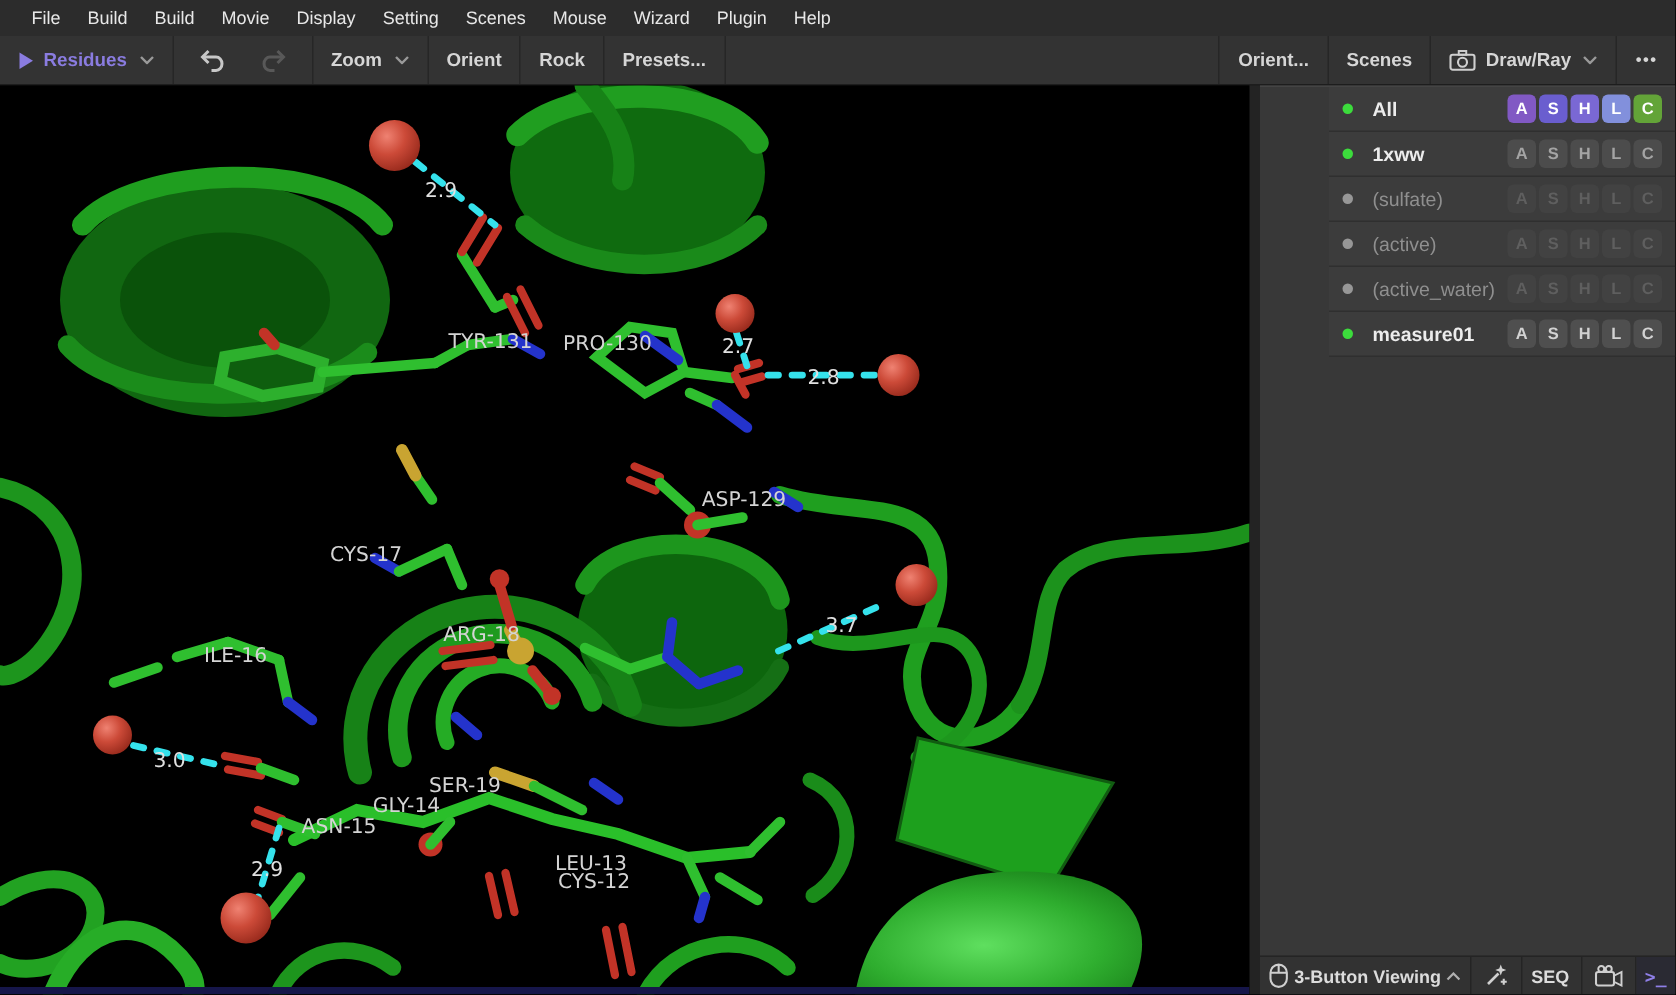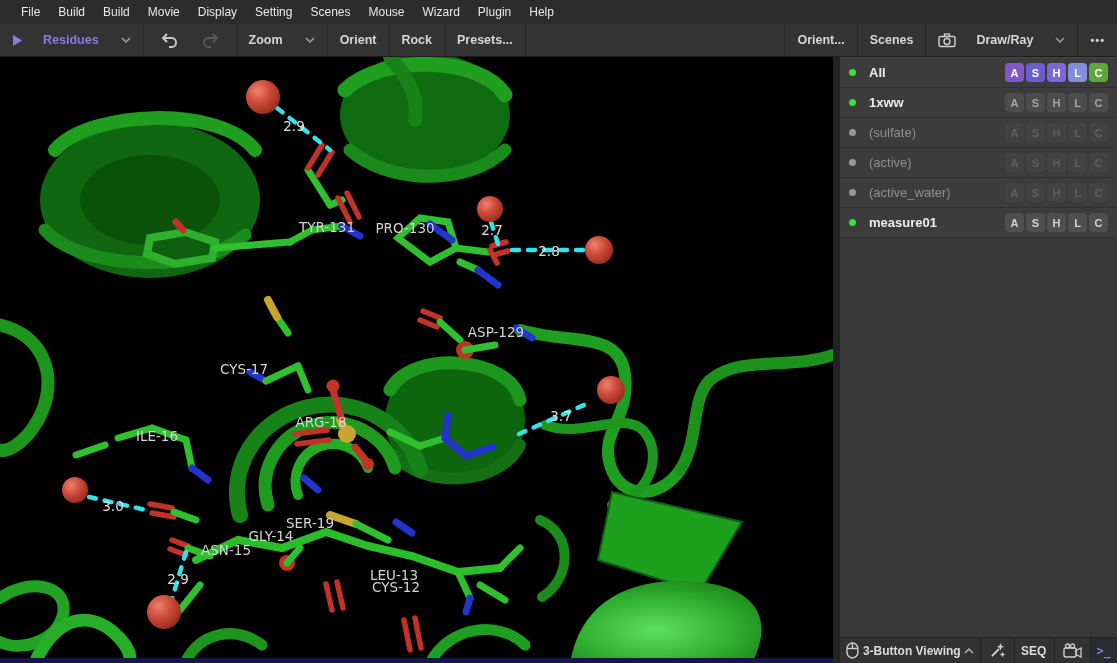--- a/index.html
+++ b/index.html
@@ -7,36 +7,36 @@
   .app { position: relative; width: 1117px; height: 663px; background: #000; overflow: hidden; }
 
   
   .menu-bar { position: absolute; left: 0; top: 0; width: 1117px; height: 24px;
     background: #2c2c2c; display: flex; align-items: center; padding-left: 12px; }
   .menu-item { padding: 0 9px; font-size: 12px; color: #e8e8e8; line-height: 24px; cursor: default; }
 
   
   .toolbar { position: absolute; left: 0; top: 24px; width: 1117px; height: 33px;
     background: #333333; display: flex; align-items: stretch; border-bottom: 1px solid #1d1d1d; }
-  .tgroup { display: flex; align-items: center; gap: 20px; padding: 0 12px;
+  .tgroup { display: flex; align-items: center; gap: 6px; padding: 0 12px;
     border-right: 1px solid #262626; font-size: 12.5px; font-weight: bold; color: #d6d6d6; cursor: default; }
   .tgroup.no-border { border-right: none; }
   .tgroup.selector { color: #8a7ce0; }
   .tspacer { flex: 1; border-right: 1px solid #262626; }
   .chev { display: inline-block; margin-left: 2px; }
   .icon-btn { display: flex; align-items: center; padding: 0 5px; }
 
   
   .viewport { position: absolute; left: 0; top: 57px; width: 833px; height: 606px; background: #000; }
 
   
   .sidebar { position: absolute; left: 833px; top: 57px; width: 284px; height: 606px; background: #232323; }
   .panel { position: absolute; left: 7px; top: 0; right: 0; bottom: 0; background: #383838; border-top: 1px solid #444; }
   .obj-row { height: 30px; display: flex; align-items: center; padding: 0 9px;
-    background: #3c3c3c; border-bottom: 1px solid #2f2f2f; }
+    background: #3c3c3c; border-bottom: 1px solid #2f2f2f; margin-left: 46px; }
   .obj-row .dot { width: 7px; height: 7px; border-radius: 50%; background: #3cdc3c; flex: 0 0 auto; }
   .obj-row.disabled .dot { background: #979797; }
   .obj-row .olabel { margin-left: 13px; font-size: 13px; font-weight: bold; color: #ececec; cursor: default; }
   .obj-row.disabled .olabel { color: #8f8f8f; font-weight: normal; }
   .obj-btns { margin-left: auto; display: flex; }
   .ab { width: 19px; height: 19px; margin-left: 2px; border-radius: 4px; background: #4c4c4c;
     color: #a4a4a4; font-size: 11px; font-weight: bold; display: flex; align-items: center;
     justify-content: center; cursor: default; }
   .obj-row.active .ab { color: #ffffff; }
   .obj-row.enabled-bright .ab { background: #4f4f4f; color: #d2d2d2; }

